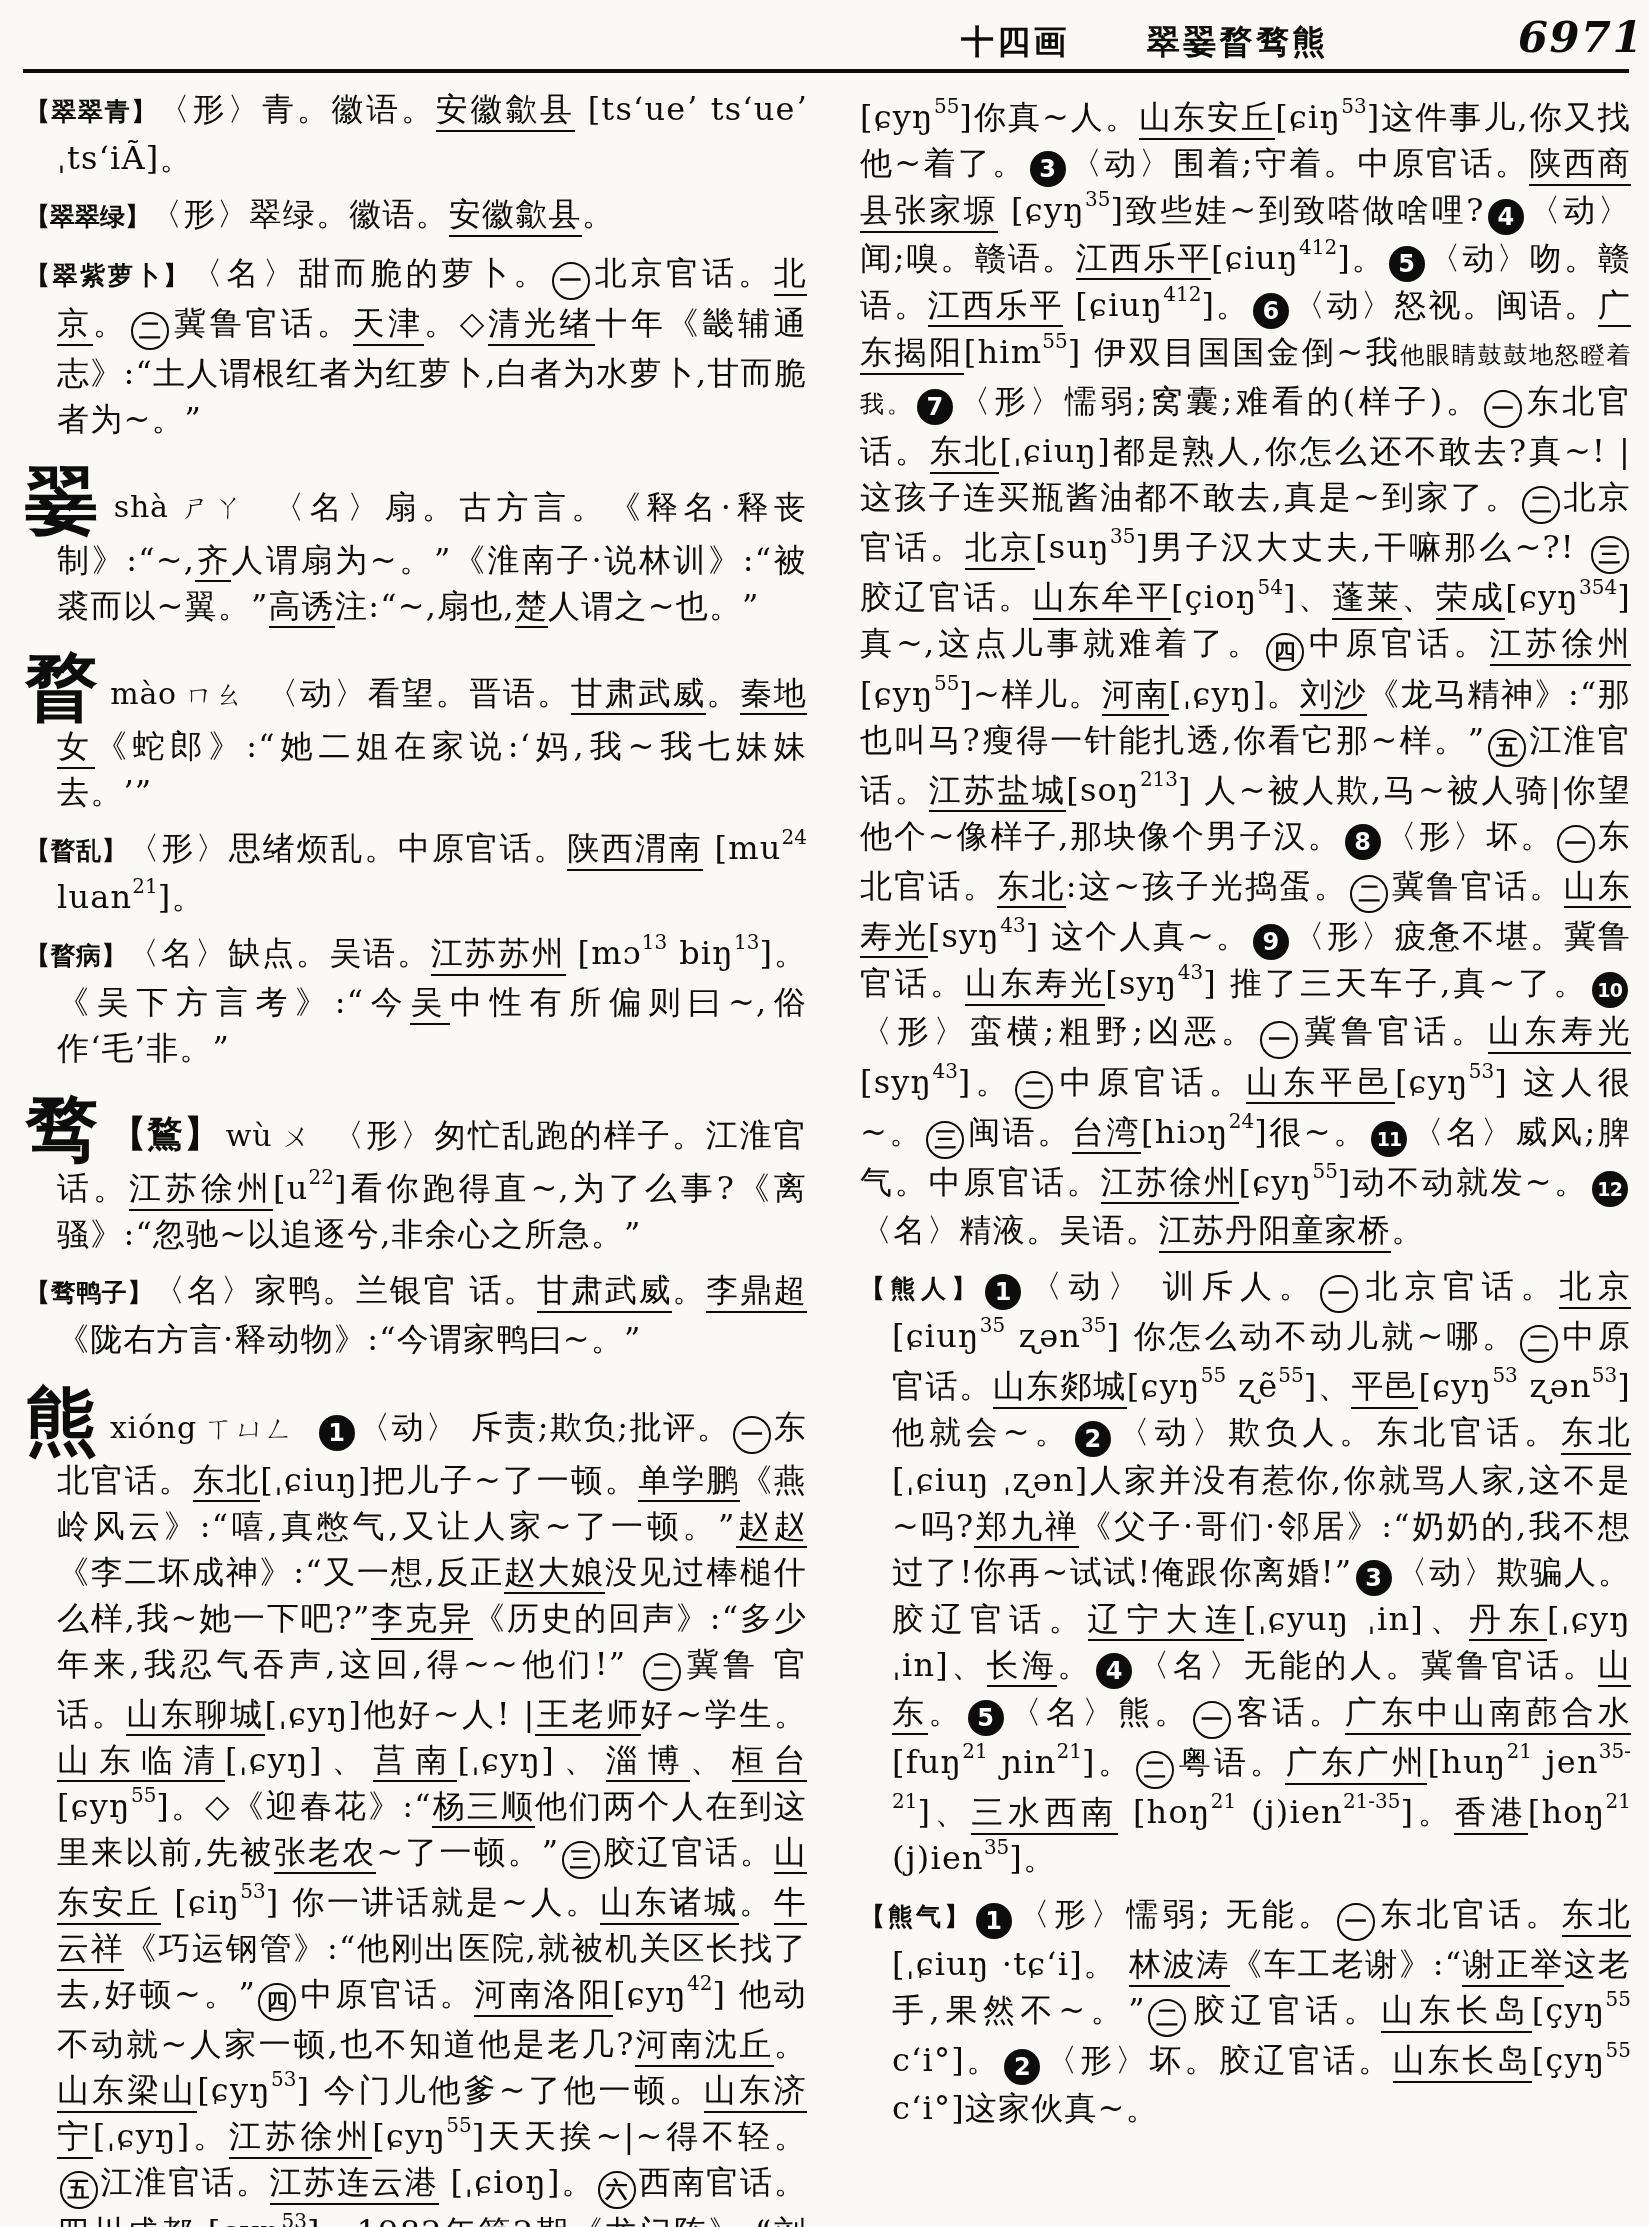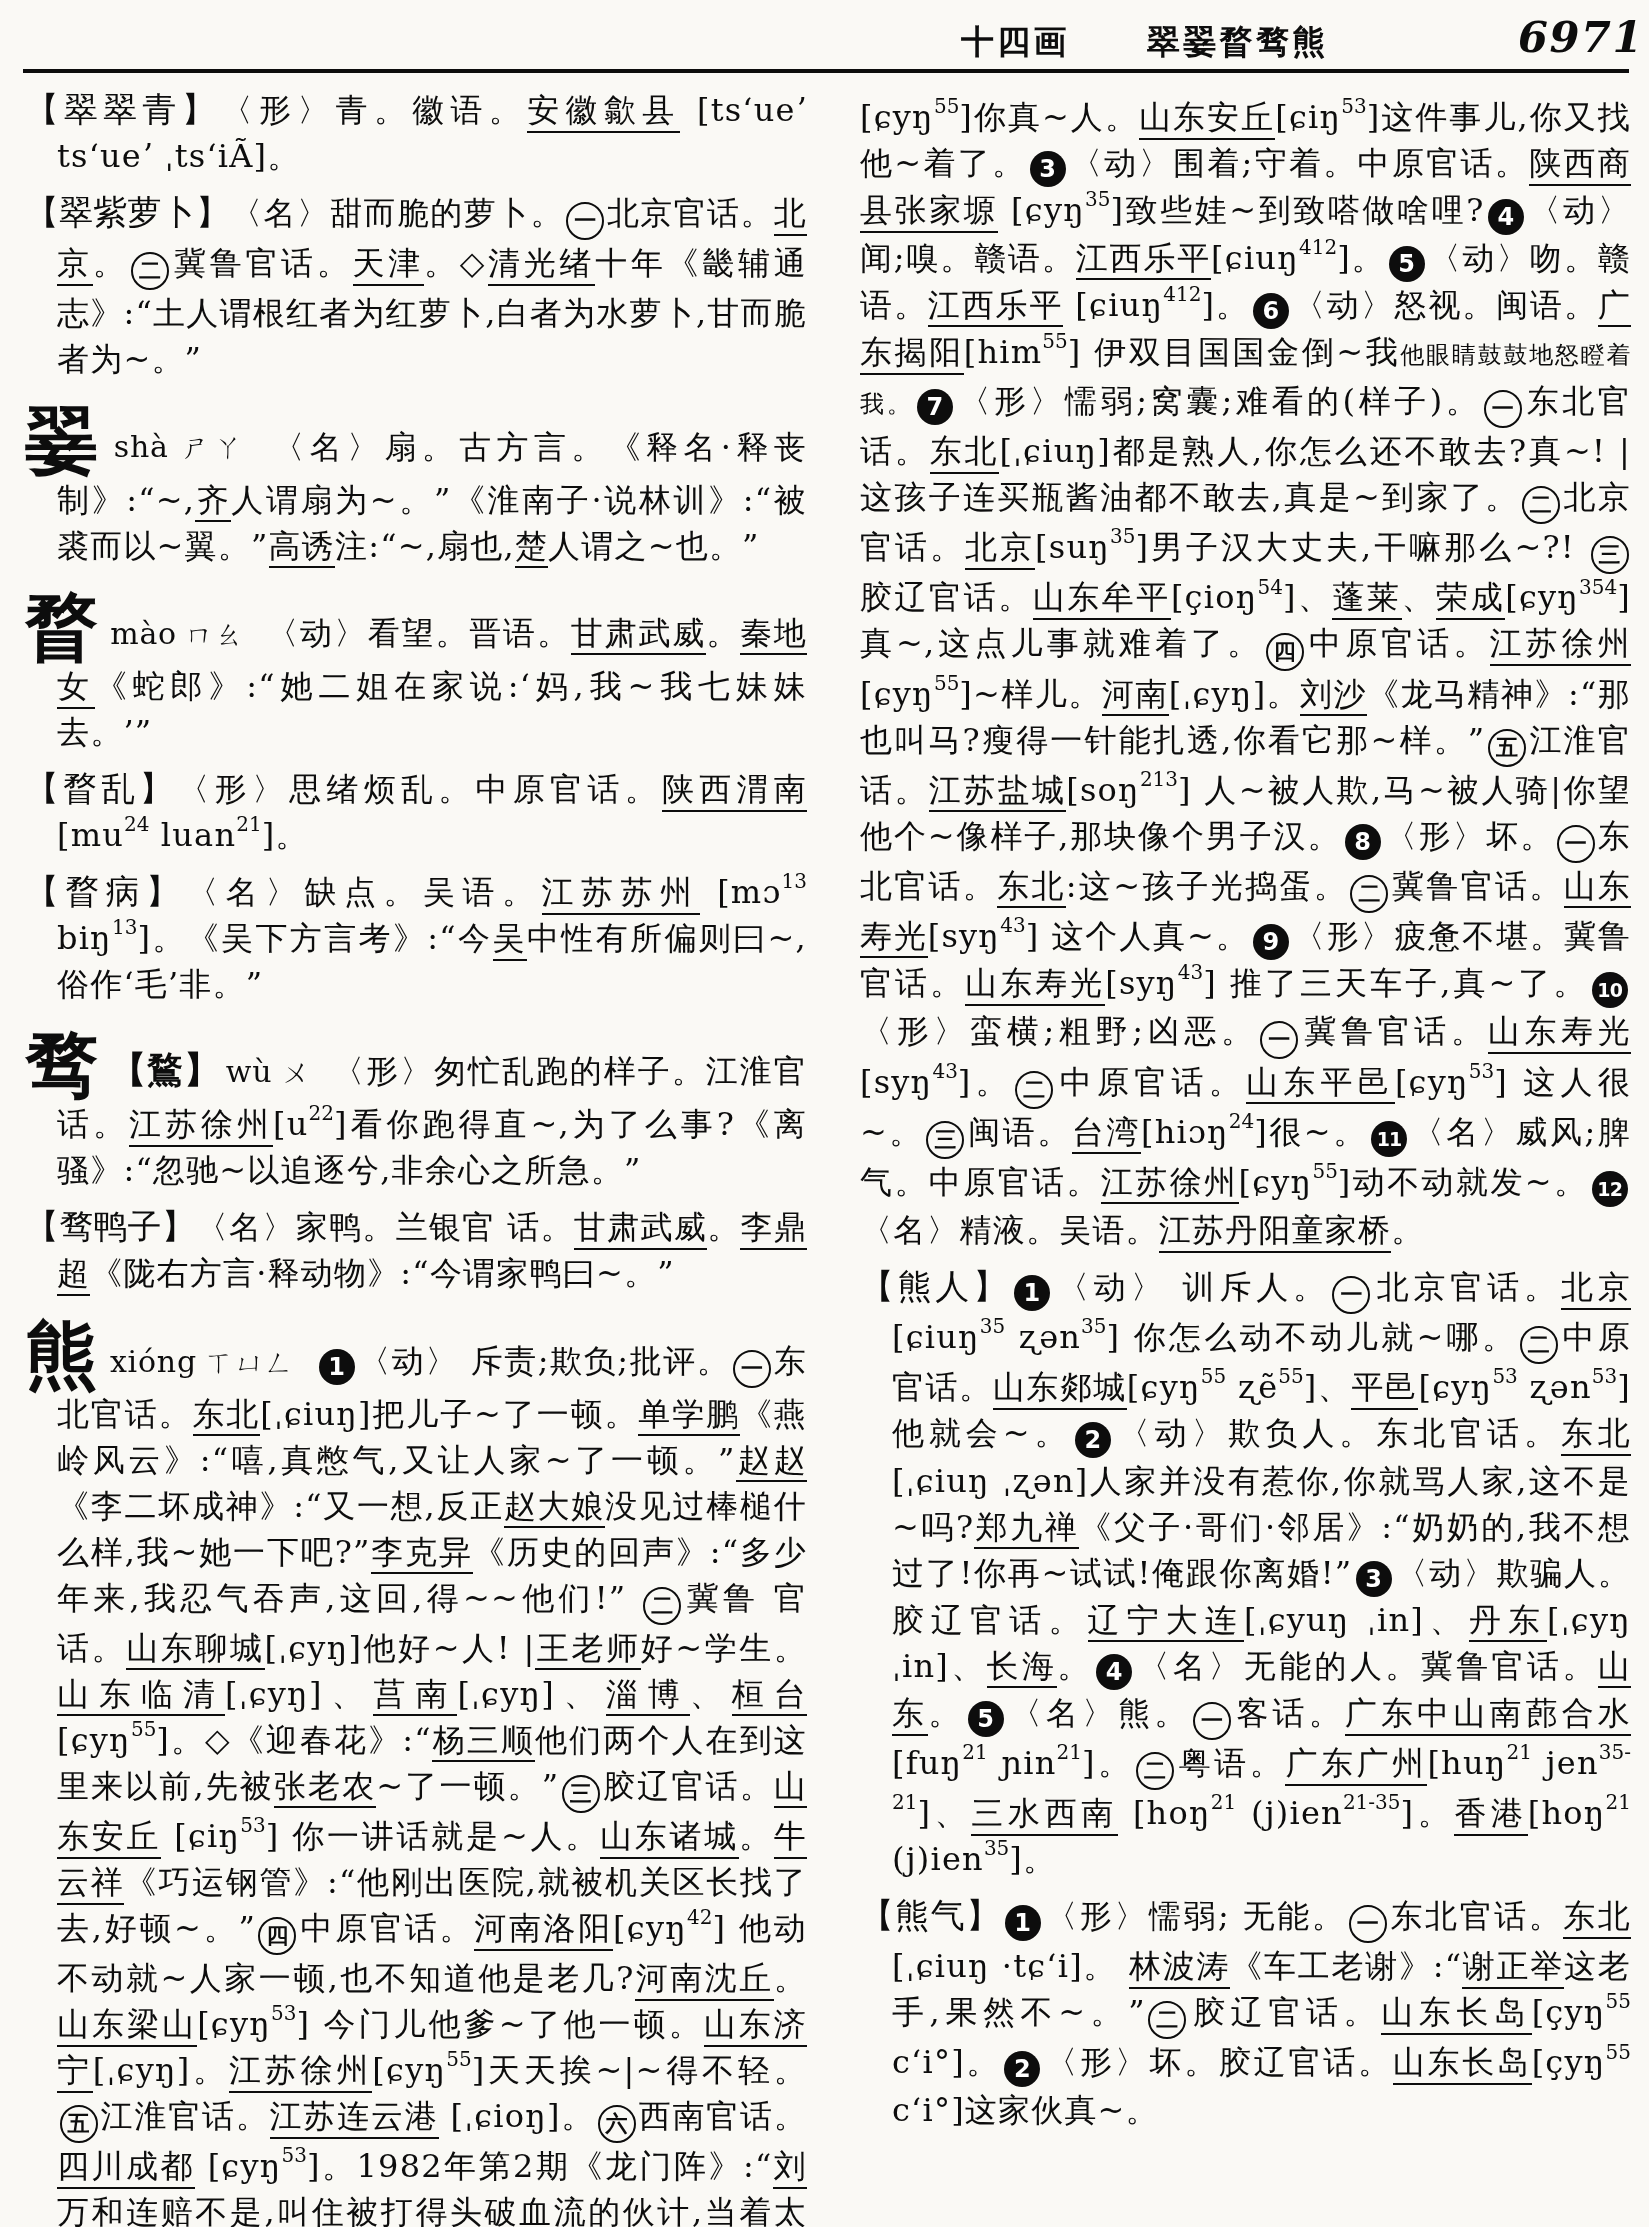--- a/index.html
+++ b/index.html
@@ -26,21 +26,21 @@
     position:absolute;top:86px;
     font-size:32px;line-height:46px;letter-spacing:1.2px;
     text-align:justify;
   }
   #left-col{left:25px;width:782px;}
   #right-col{left:860px;width:771px;}
   p{margin:0 0 10px 0;}
   p.entry{padding-left:1em;text-indent:-1em;}
   p.charblock{padding-left:1em;text-indent:-1em;margin-top:21.4px;}
   p.cont{margin-top:8px;}
-  .hw{font-weight:normal;font-size:34px;letter-spacing:0;}
+  .hw{font-weight:bold;font-size:25px;letter-spacing:0;}
   .bigchar{
     font-size:73px;font-weight:bold;line-height:1;
     vertical-align:-8.2px;margin-right:11.5px;letter-spacing:0;
   }
   .variant{font-weight:bold;font-size:36px;margin-right:5px;letter-spacing:0;}
   .pinyin{font-size:30px;letter-spacing:0.8px;margin-right:8.2px;}
   .zhuyin{font-size:28px;margin-right:8.2px;}
   .u{border-bottom:2.5px solid #0d0d0d;padding-bottom:1.6px;}
   .sm{font-size:24px;letter-spacing:0.4px;}
   sup{font-size:20px;letter-spacing:0;position:relative;top:-3.3px;vertical-align:super;line-height:0;}
@@ -66,20 +66,21 @@
 
 <div id="page">
   <div id="header">
     <span id="hdr-section">十四画</span>
     <span id="hdr-chars">翠翣瞀骛熊</span>
     <span id="hdr-page">6971</span>
   </div>
   <div id="rule"></div>
   <div id="left-col" class="col">
       <p class="entry"><span class="hw">【翠翠青】</span>〈形〉青。徽语。<span class="u">安徽歙县</span> [tsʻueʼ tsʻueʼ ˌtsʻiÃ]。</p>
+      <p class="entry"><span class="hw">【翠翠绿】</span>〈形〉翠绿。徽语。<span class="u">安徽歙县</span>。</p>
       <p class="entry"><span class="hw">【翠紫萝卜】</span>〈名〉甜而脆的萝卜。<span class="co">一</span>北京官话。<span class="u">北京</span>。<span class="co">二</span>冀鲁官话。<span class="u">天津</span>。◇<span class="u">清光绪</span>十年《畿辅通志》:“土人谓根红者为红萝卜,白者为水萝卜,甘而脆者为~。”</p>
       <p class="charblock"><span class="bigchar">翣</span><span class="pinyin">shà</span><span class="zhuyin">ㄕㄚ</span> 〈名〉扇。古方言。《释名·释丧制》:“~,<span class="u">齐</span>人谓扇为~。”《淮南子·说林训》:“被裘而以~翼。”<span class="u">高诱</span>注:“~,扇也,<span class="u">楚</span>人谓之~也。”</p>
       <p class="charblock"><span class="bigchar">瞀</span><span class="pinyin">mào</span><span class="zhuyin">ㄇㄠ</span> 〈动〉看望。晋语。<span class="u">甘肃武威</span>。<span class="u">秦地女</span>《蛇郎》:“她二姐在家说:‘妈,我~我七妹妹去。’”</p>
       <p class="entry"><span class="hw">【瞀乱】</span>〈形〉思绪烦乱。中原官话。<span class="u">陕西渭南</span> [mu<sup>24</sup> luan<sup>21</sup>]。</p>
       <p class="entry"><span class="hw">【瞀病】</span>〈名〉缺点。吴语。<span class="u">江苏苏州</span> [mɔ<sup>13</sup> biŋ<sup>13</sup>]。《吴下方言考》:“今<span class="u">吴</span>中性有所偏则曰~,俗作‘毛’非。”</p>
       <p class="charblock"><span class="bigchar">骛</span><span class="variant">【鶩】</span><span class="pinyin">wù</span><span class="zhuyin">ㄨ</span> 〈形〉匆忙乱跑的样子。江淮官话。<span class="u">江苏徐州</span>[u<sup>22</sup>]看你跑得直~,为了么事?《离骚》:“忽驰~以追逐兮,非余心之所急。”</p>
       <p class="entry"><span class="hw">【骛鸭子】</span>〈名〉家鸭。兰银官 话。<span class="u">甘肃武威</span>。<span class="u">李鼎超</span>《陇右方言·释动物》:“今谓家鸭曰~。”</p>
       <p class="charblock"><span class="bigchar">熊</span><span class="pinyin">xióng</span><span class="zhuyin">ㄒㄩㄥ</span> <span class="cn">1</span>〈动〉 斥责;欺负;批评。<span class="co">一</span>东北官话。<span class="u">东北</span>[ˌɕiuŋ]把儿子~了一顿。<span class="u">单学鹏</span>《燕岭风云》:“嘻,真憋气,又让人家~了一顿。”<span class="u">赵赵</span>《李二坏成神》:“又一想,反正<span class="u">赵大娘</span>没见过棒槌什么样,我~她一下吧?”<span class="u">李克异</span>《历史的回声》:“多少年来,我忍气吞声,这回,得~~他们!” <span class="co">二</span>冀鲁 官 话。<span class="u">山东聊城</span>[ˌɕyŋ]他好~人! |<span class="u">王老师</span>好~学生。<span class="u">山东临清</span>[ˌɕyŋ]、<span class="u">莒南</span>[ˌɕyŋ]、<span class="u">淄博</span>、<span class="u">桓台</span>[ɕyŋ<sup>55</sup>]。◇《迎春花》:“<span class="u">杨三顺</span>他们两个人在到这里来以前,先被<span class="u">张老农</span>~了一顿。”<span class="co">三</span>胶辽官话。<span class="u">山东安丘</span> [ɕiŋ<sup>53</sup>] 你一讲话就是~人。<span class="u">山东诸城</span>。<span class="u">牛云祥</span>《巧运钢管》:“他刚出医院,就被机关区长找了去,好顿~。”<span class="co">四</span>中原官话。<span class="u">河南洛阳</span>[ɕyŋ<sup>42</sup>] 他动不动就~人家一顿,也不知道他是老几?<span class="u">河南沈丘</span>。<span class="u">山东梁山</span>[ɕyŋ<sup>53</sup>] 今门儿他爹~了他一顿。<span class="u">山东济宁</span>[ˌɕyŋ]。<span class="u">江苏徐州</span>[ɕyŋ<sup>55</sup>]天天挨~|~得不轻。<span class="co">五</span>江淮官话。<span class="u">江苏连云港</span> [ˌɕioŋ]。<span class="co">六</span>西南官话。<span class="u">四川成都</span> [ɕyŋ<sup>53</sup>]。1982年第2期《龙门阵》:“<span class="u">刘万和</span>连赔不是,叫住被打得头破血流的伙计,当着太太~了一顿,并声言马上开销他走路。” [ɕyŋ]。〈动〉哄骗。胶辽官话。</p>
     </div>
   <div id="right-col" class="col">

